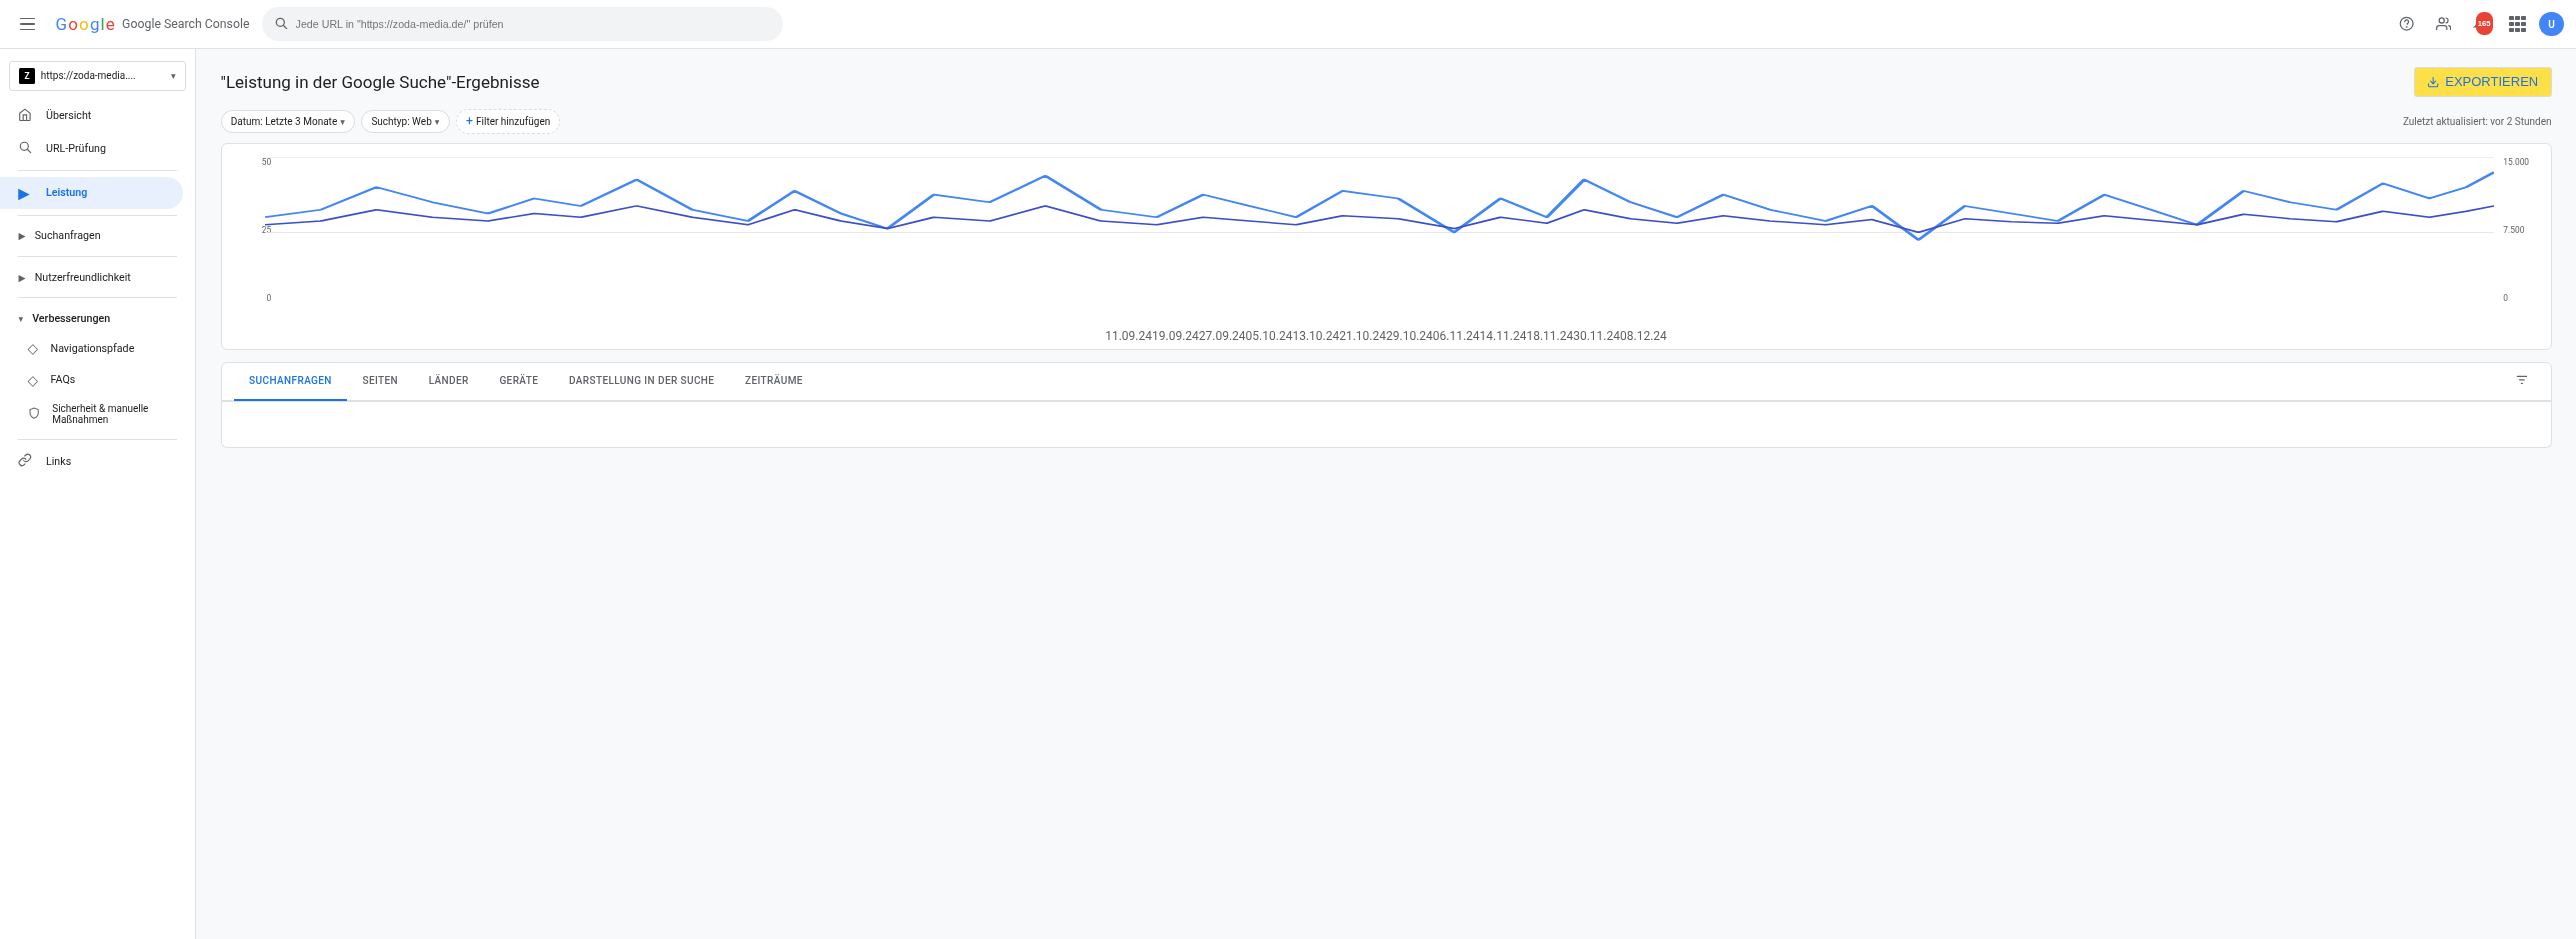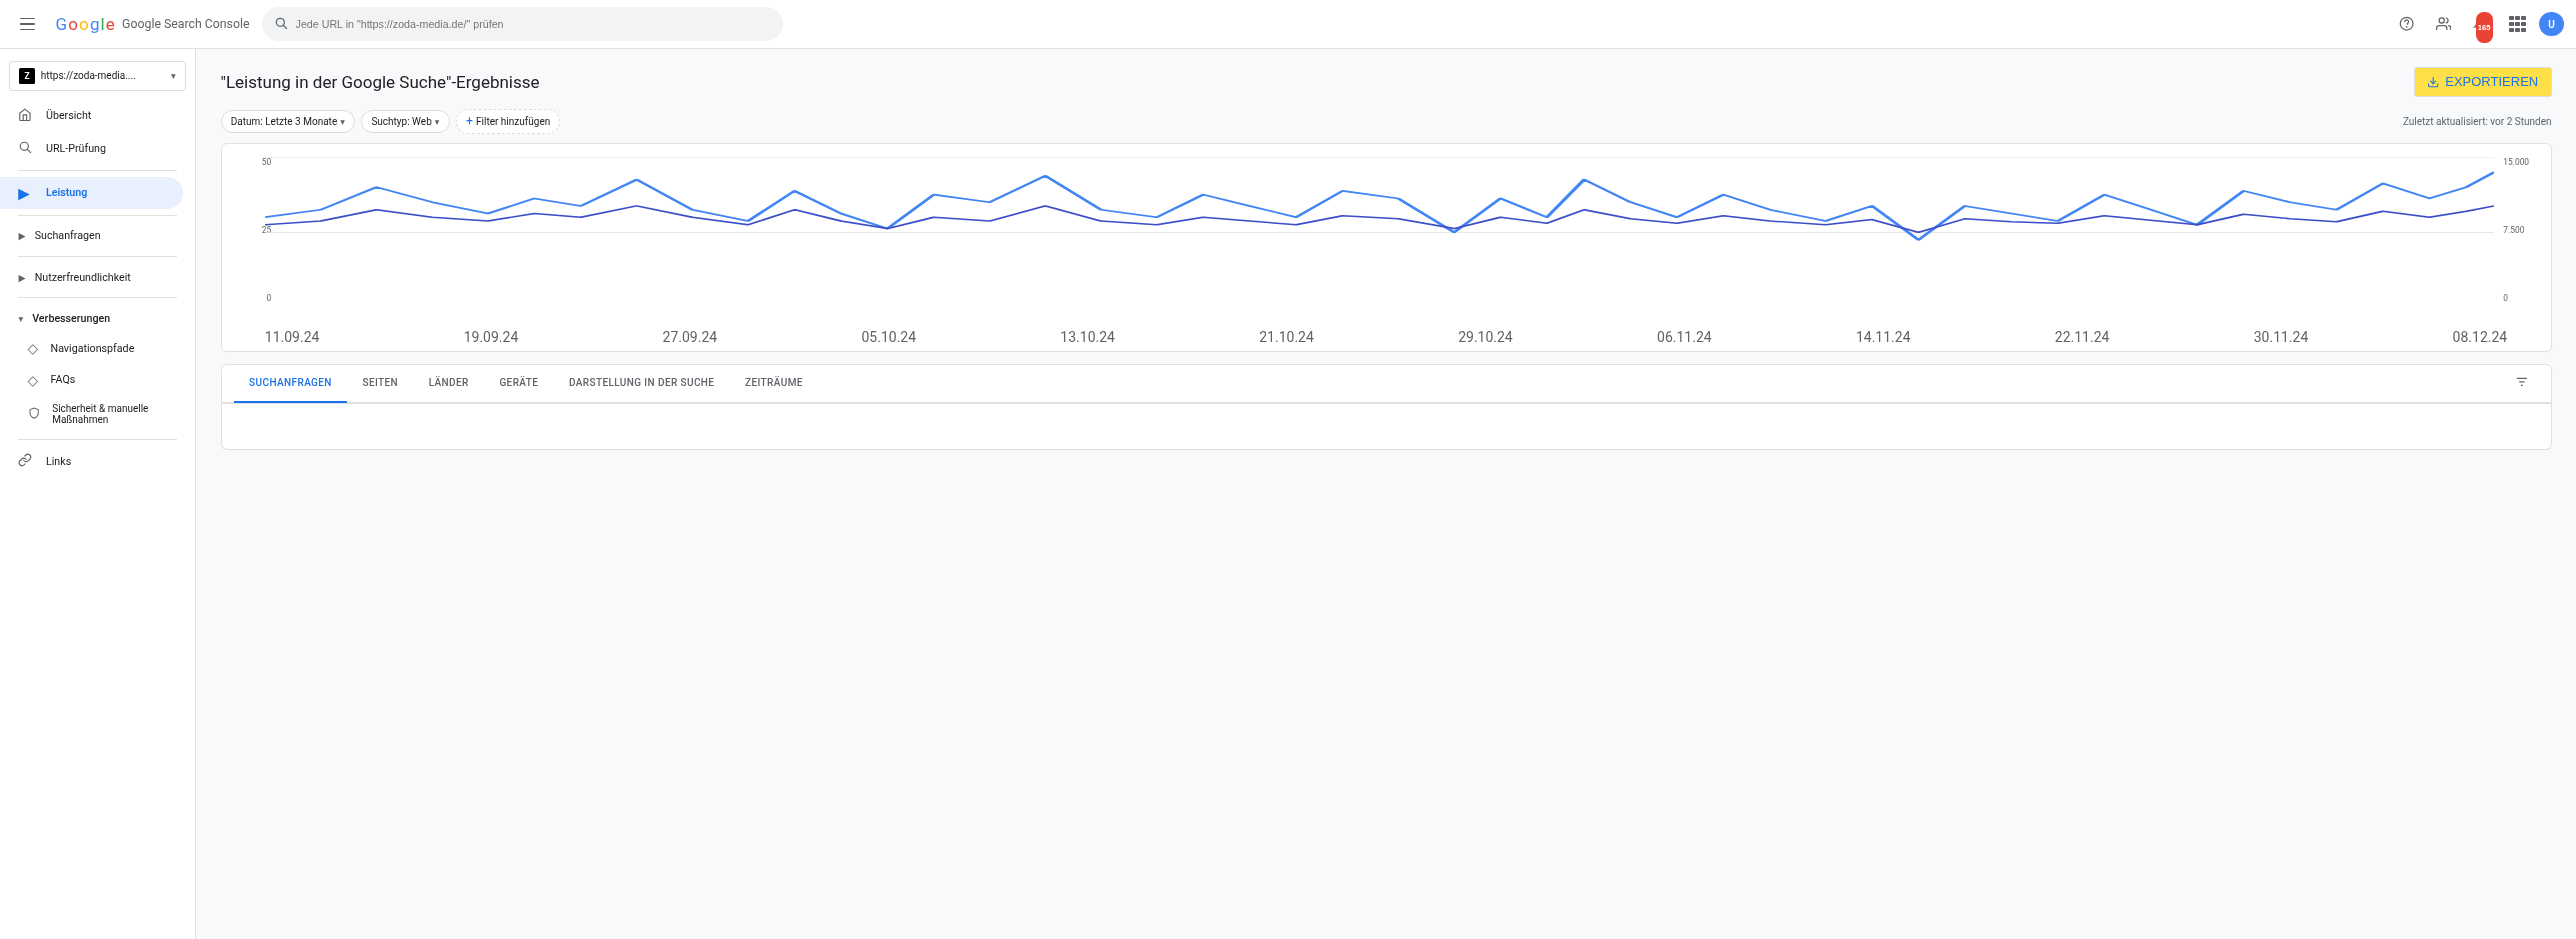--- a/index.html
+++ b/index.html
@@ -60,21 +60,21 @@
     }
     .icon-btn {
       width: 31px; height: 31px; border-radius: 50%; border: none; background: transparent;
       display: flex; align-items: center; justify-content: center; cursor: pointer;
       color: #5f6368; font-size: 15.3px;
     }
     .notif-btn { position: relative; }
     .notif-badge {
       position: absolute; top: 3.1px; right: 3.1px;
       background: #ea4335; color: #fff; font-size: 7.7px; font-weight: 600;
-      border-radius: 7.7px; min-width: 13.8px; height: 31px;
+      border-radius: 7.7px; min-width: 13.8px; height: 23px;
       display: flex; align-items: center; justify-content: center;
       padding: 0 2.3px;
     }
     .apps-grid-icon { display: grid; grid-template-columns: repeat(3,4.6px); gap: 1.5px; }
     .apps-grid-icon span { width: 4.6px; height: 4.6px; background: #5f6368; border-radius: 0.8px; }
 
     
     .app-layout {
       display: flex; height: calc(100vh - 49px);
     }
@@ -181,23 +181,23 @@
       position: absolute; left: 16px; top: 0; bottom: 23px;
       display: flex; flex-direction: column; justify-content: space-between;
       font-size: 8.4px; color: #5f6368; width: 24.5px; align-items: flex-end; padding-right: 3.1px;
     }
     .chart-labels-y-right {
       position: absolute; right: 0; top: 0; bottom: 23px;
       display: flex; flex-direction: column; justify-content: space-between;
       font-size: 8.4px; color: #5f6368; width: 38px; align-items: flex-start; padding-left: 3.1px;
     }
     .chart-labels-x {
-      display: flex; justify-content: space-between;
+      display: flex; justify-content: center;
       padding: 3.1px 31px 0 31px;
-      font-size: 14px; color: #5f6368;
+      font-size: 12px; color: #5f6368;
     }
 
     
     .tabs-container {
       background: #fff; margin: 12.3px 24.5px 0;
       border: 0.8px solid #e0e0e0; border-radius: 6.1px 6.1px 0 0;
     }
     .tabs-row {
       display: flex; align-items: center;
       border-bottom: 0.8px solid #e0e0e0;
@@ -455,21 +455,21 @@
       <div class="chart-labels-x">
         <span>11.09.24</span>
         <span>19.09.24</span>
         <span>27.09.24</span>
         <span>05.10.24</span>
         <span>13.10.24</span>
         <span>21.10.24</span>
         <span>29.10.24</span>
         <span>06.11.24</span>
         <span>14.11.24</span>
-        <span>22.11.24</span>
+        <span>18.11.24</span>
         <span>30.11.24</span>
         <span>08.12.24</span>
       </div>
     </div>
 
     <div class="tabs-container">
       <div class="tabs-row">
         <div class="tab-item active">
           <span>SUCHANFRAGEN</span>
         </div>

